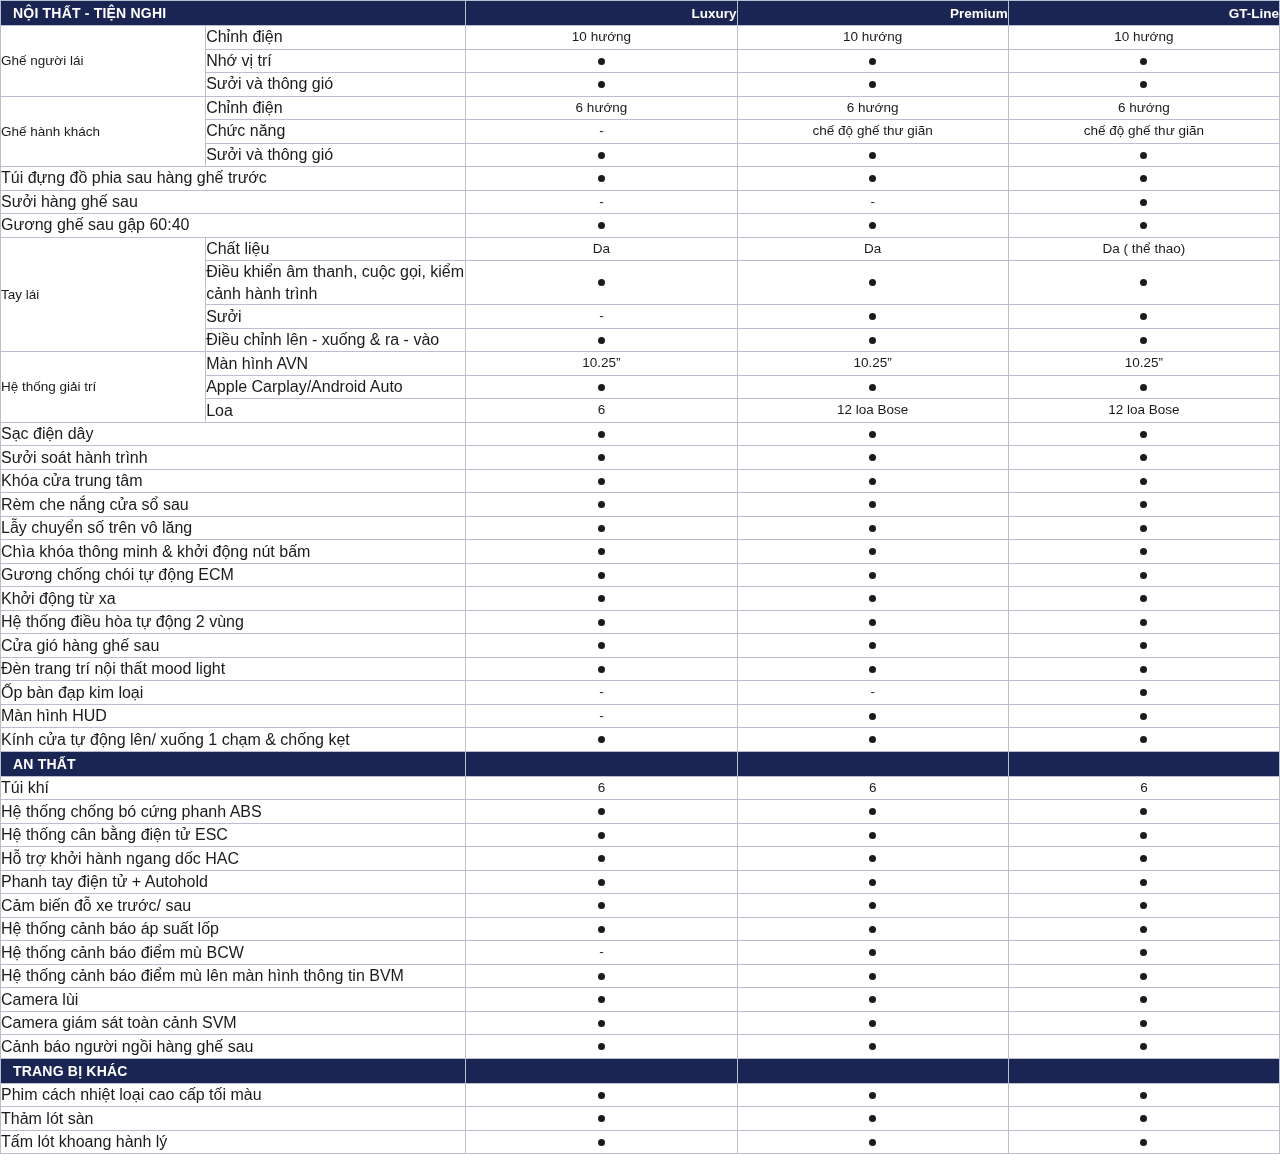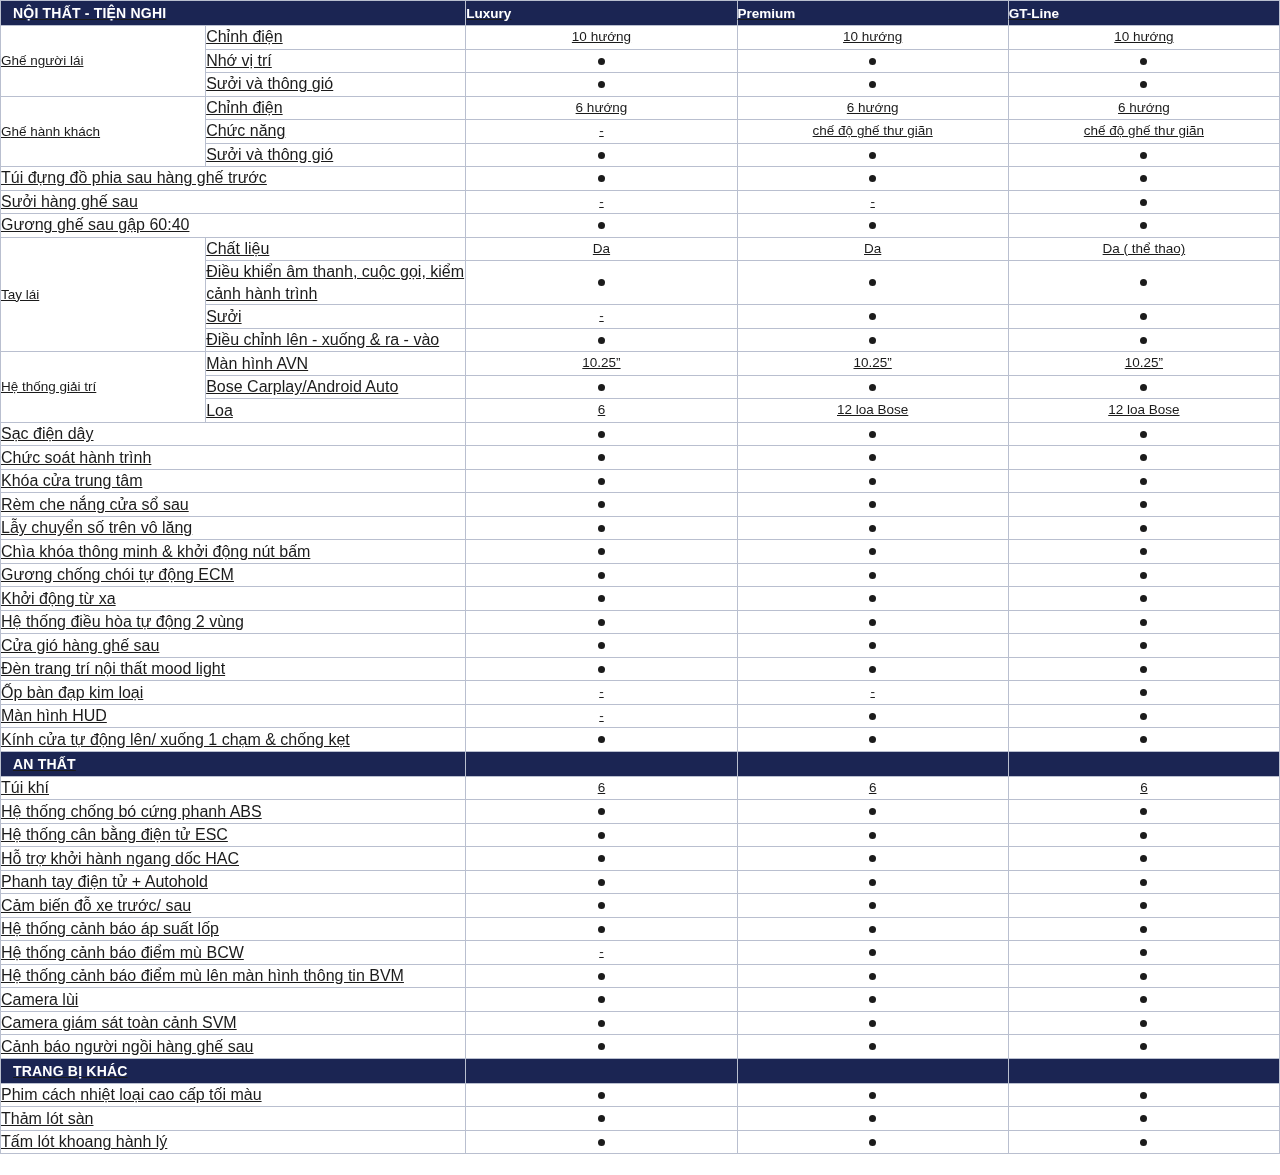--- a/index.html
+++ b/index.html
@@ -10,21 +10,20 @@
   body {
     font-family: "Liberation Sans", sans-serif;
     color: #1b1b1b;
     width: 1280px;
   }
   table.spec {
     border-collapse: collapse;
     width: 1280px;
     table-layout: fixed;
     font-size: 13.5px;
-    text-decoration: underline;
   }
   table.spec td, table.spec th {
     border: 1px solid #b9bfcf;
     padding: 0;
     vertical-align: middle;
   }
   
   col.c-group { width: 205px; }
   col.c-feature { width: 260px; }
   col.c-trim { width: 271px; }
@@ -37,21 +36,21 @@
   }
   .section-head .sec-label {
     padding-left: 12px;
     font-size: 14px;
     letter-spacing: .2px;
   }
   .trim-head {
     background: #1b2553;
     color: #ffffff;
     font-weight: bold;
-    text-align: left;
+    text-align: right;
     font-size: 13.5px;
     height: 24px;
     margin-top: 48px;
   }
   .rowlabel {
     padding: 5px 10px 5px 12px;
     line-height: 1.35;
     font-size: 16px;
   }
   .grouplabel {
@@ -174,39 +173,39 @@
         <td class="val"><span class="dot"></span></td>
       </tr>
       <tr class="r">
         <td class="grouplabel" rowspan="3">Hệ thống giải trí</td>
         <td class="rowlabel">Màn hình AVN</td>
         <td class="val">10.25”</td>
         <td class="val">10.25”</td>
         <td class="val">10.25”</td>
       </tr>
       <tr class="r">
-        <td class="rowlabel">Bose Carplay/Android Auto</td>
+        <td class="rowlabel">Apple Carplay/Android Auto</td>
         <td class="val"><span class="dot"></span></td>
         <td class="val"><span class="dot"></span></td>
         <td class="val"><span class="dot"></span></td>
       </tr>
       <tr class="r">
         <td class="rowlabel">Loa</td>
         <td class="val">6</td>
         <td class="val">12 loa Bose</td>
         <td class="val">12 loa Bose</td>
       </tr>
       <tr class="r">
         <td colspan="2" class="rowlabel">Sạc điện dây</td>
         <td class="val"><span class="dot"></span></td>
         <td class="val"><span class="dot"></span></td>
         <td class="val"><span class="dot"></span></td>
       </tr>
       <tr class="r">
-        <td colspan="2" class="rowlabel">Chức soát hành trình</td>
+        <td colspan="2" class="rowlabel">Sưởi soát hành trình</td>
         <td class="val"><span class="dot"></span></td>
         <td class="val"><span class="dot"></span></td>
         <td class="val"><span class="dot"></span></td>
       </tr>
       <tr class="r">
         <td colspan="2" class="rowlabel">Khóa cửa trung tâm</td>
         <td class="val"><span class="dot"></span></td>
         <td class="val"><span class="dot"></span></td>
         <td class="val"><span class="dot"></span></td>
       </tr>

